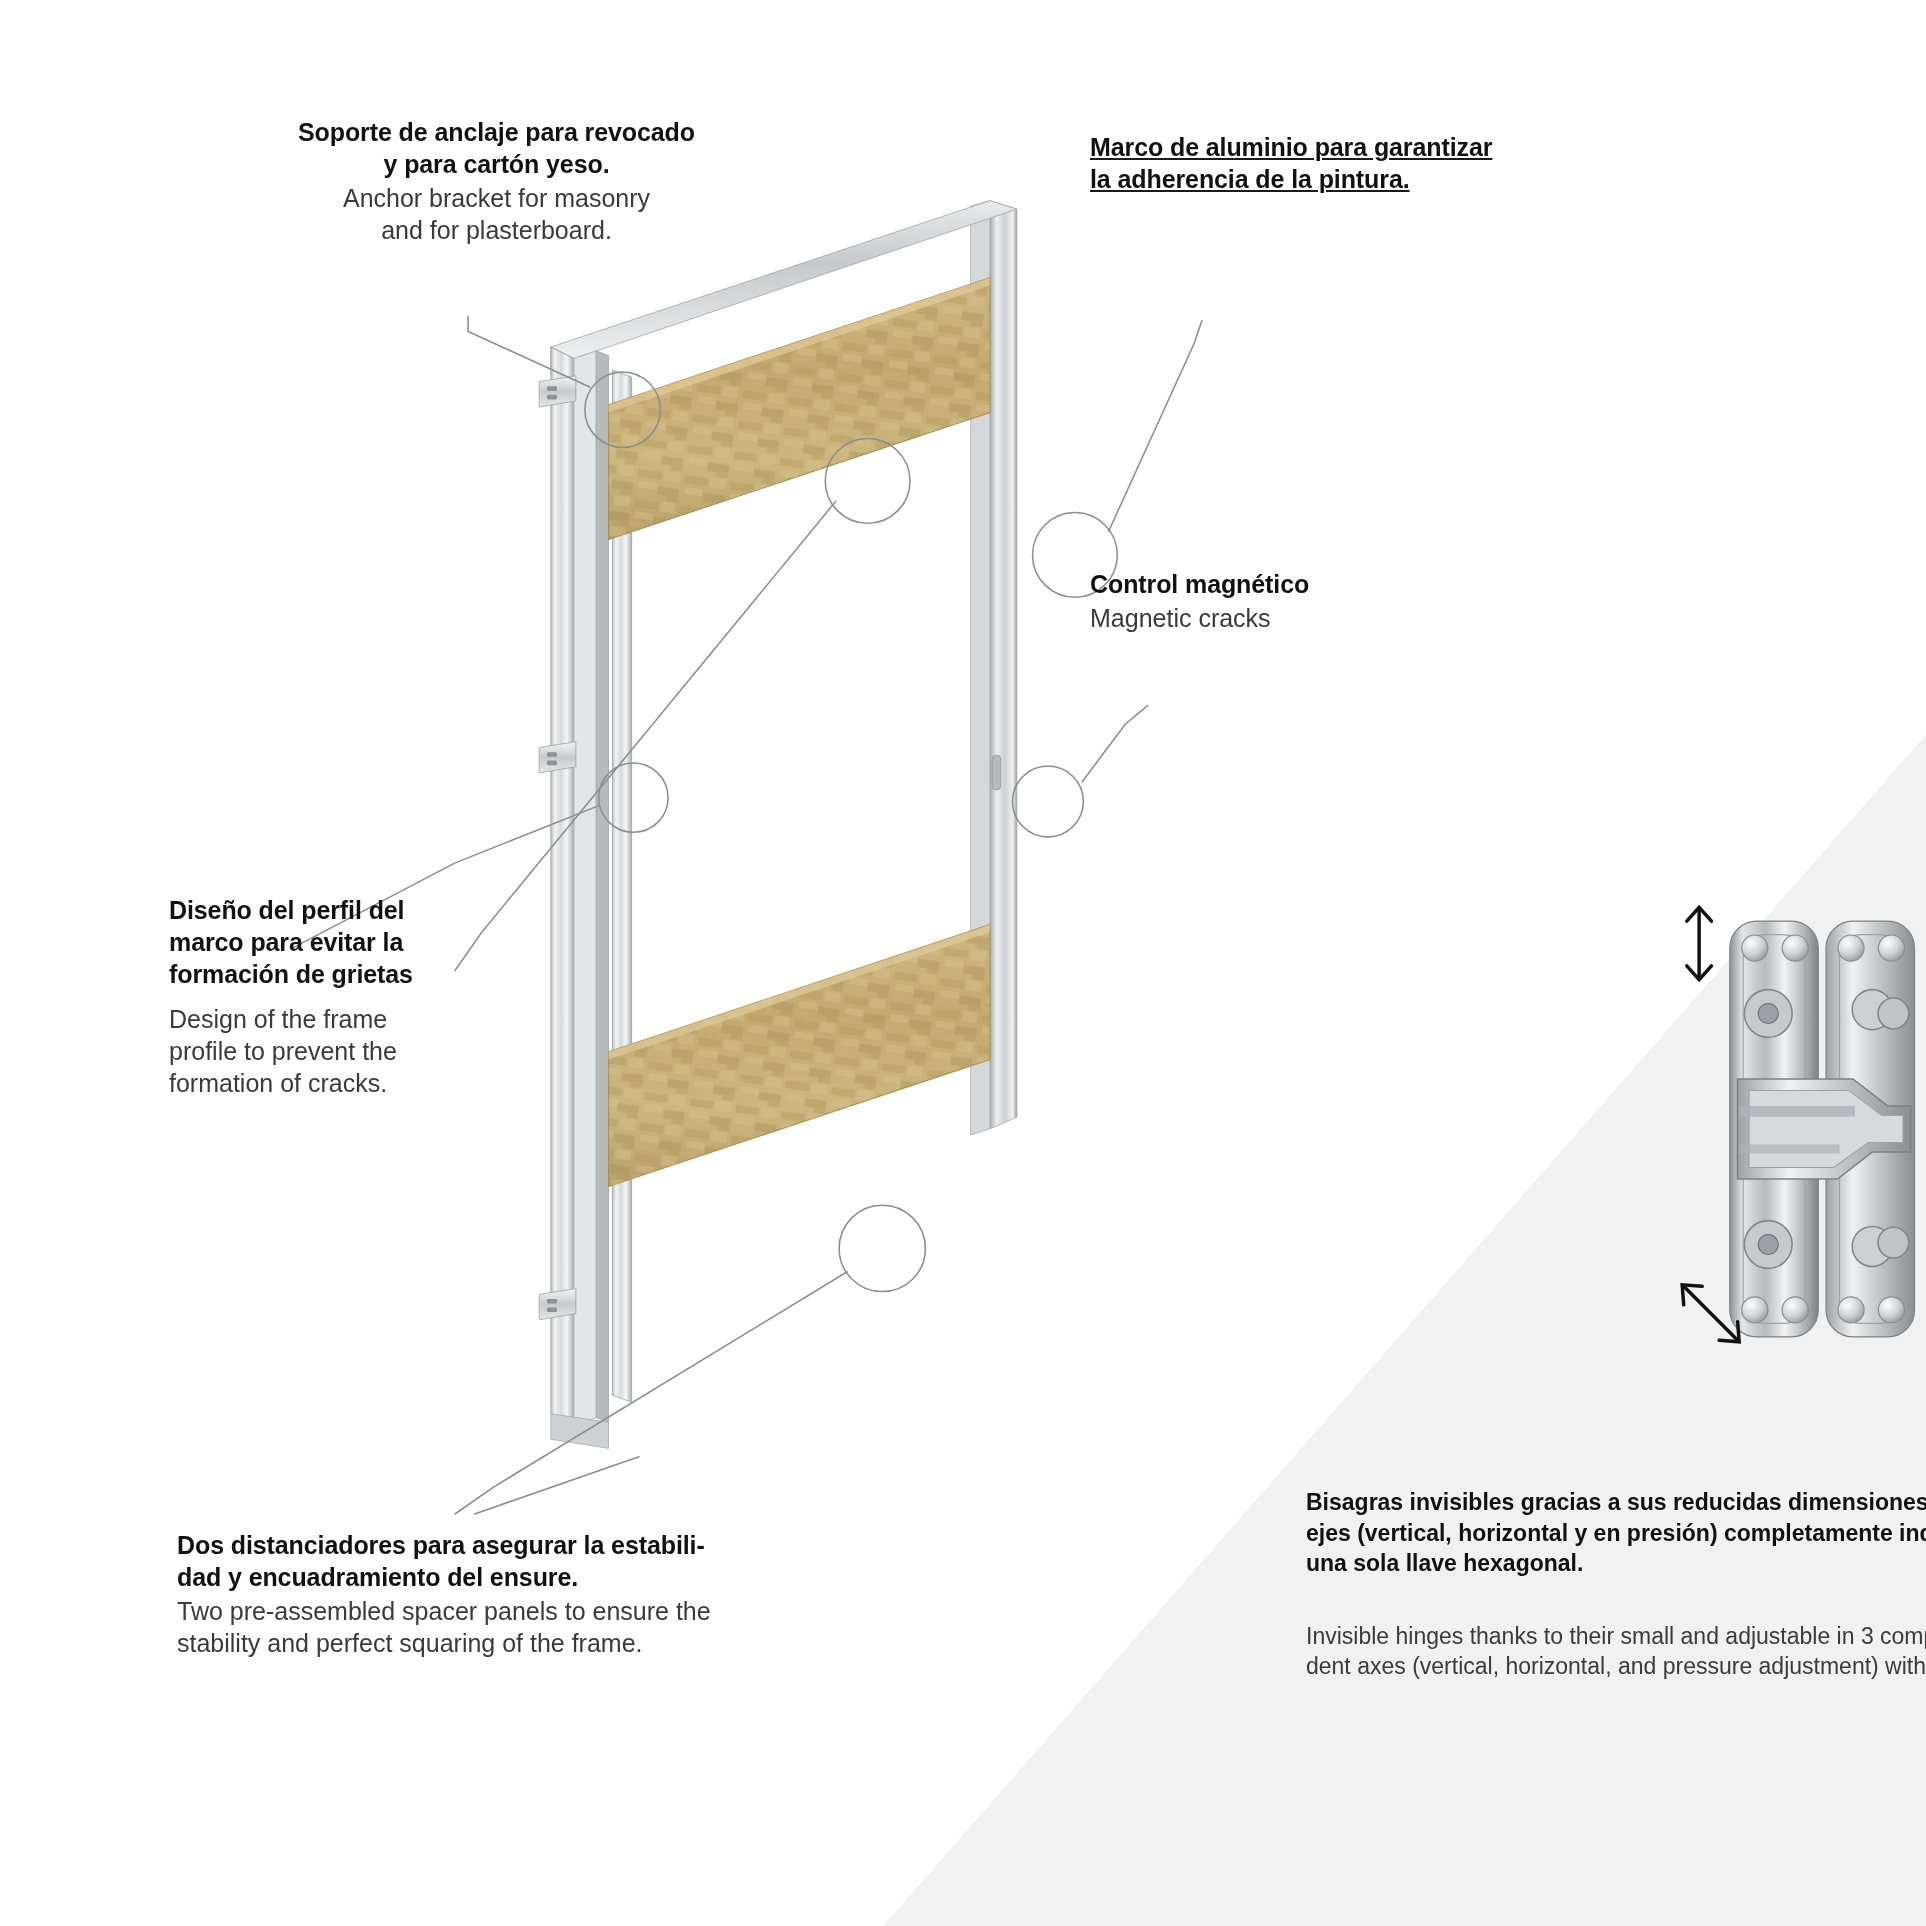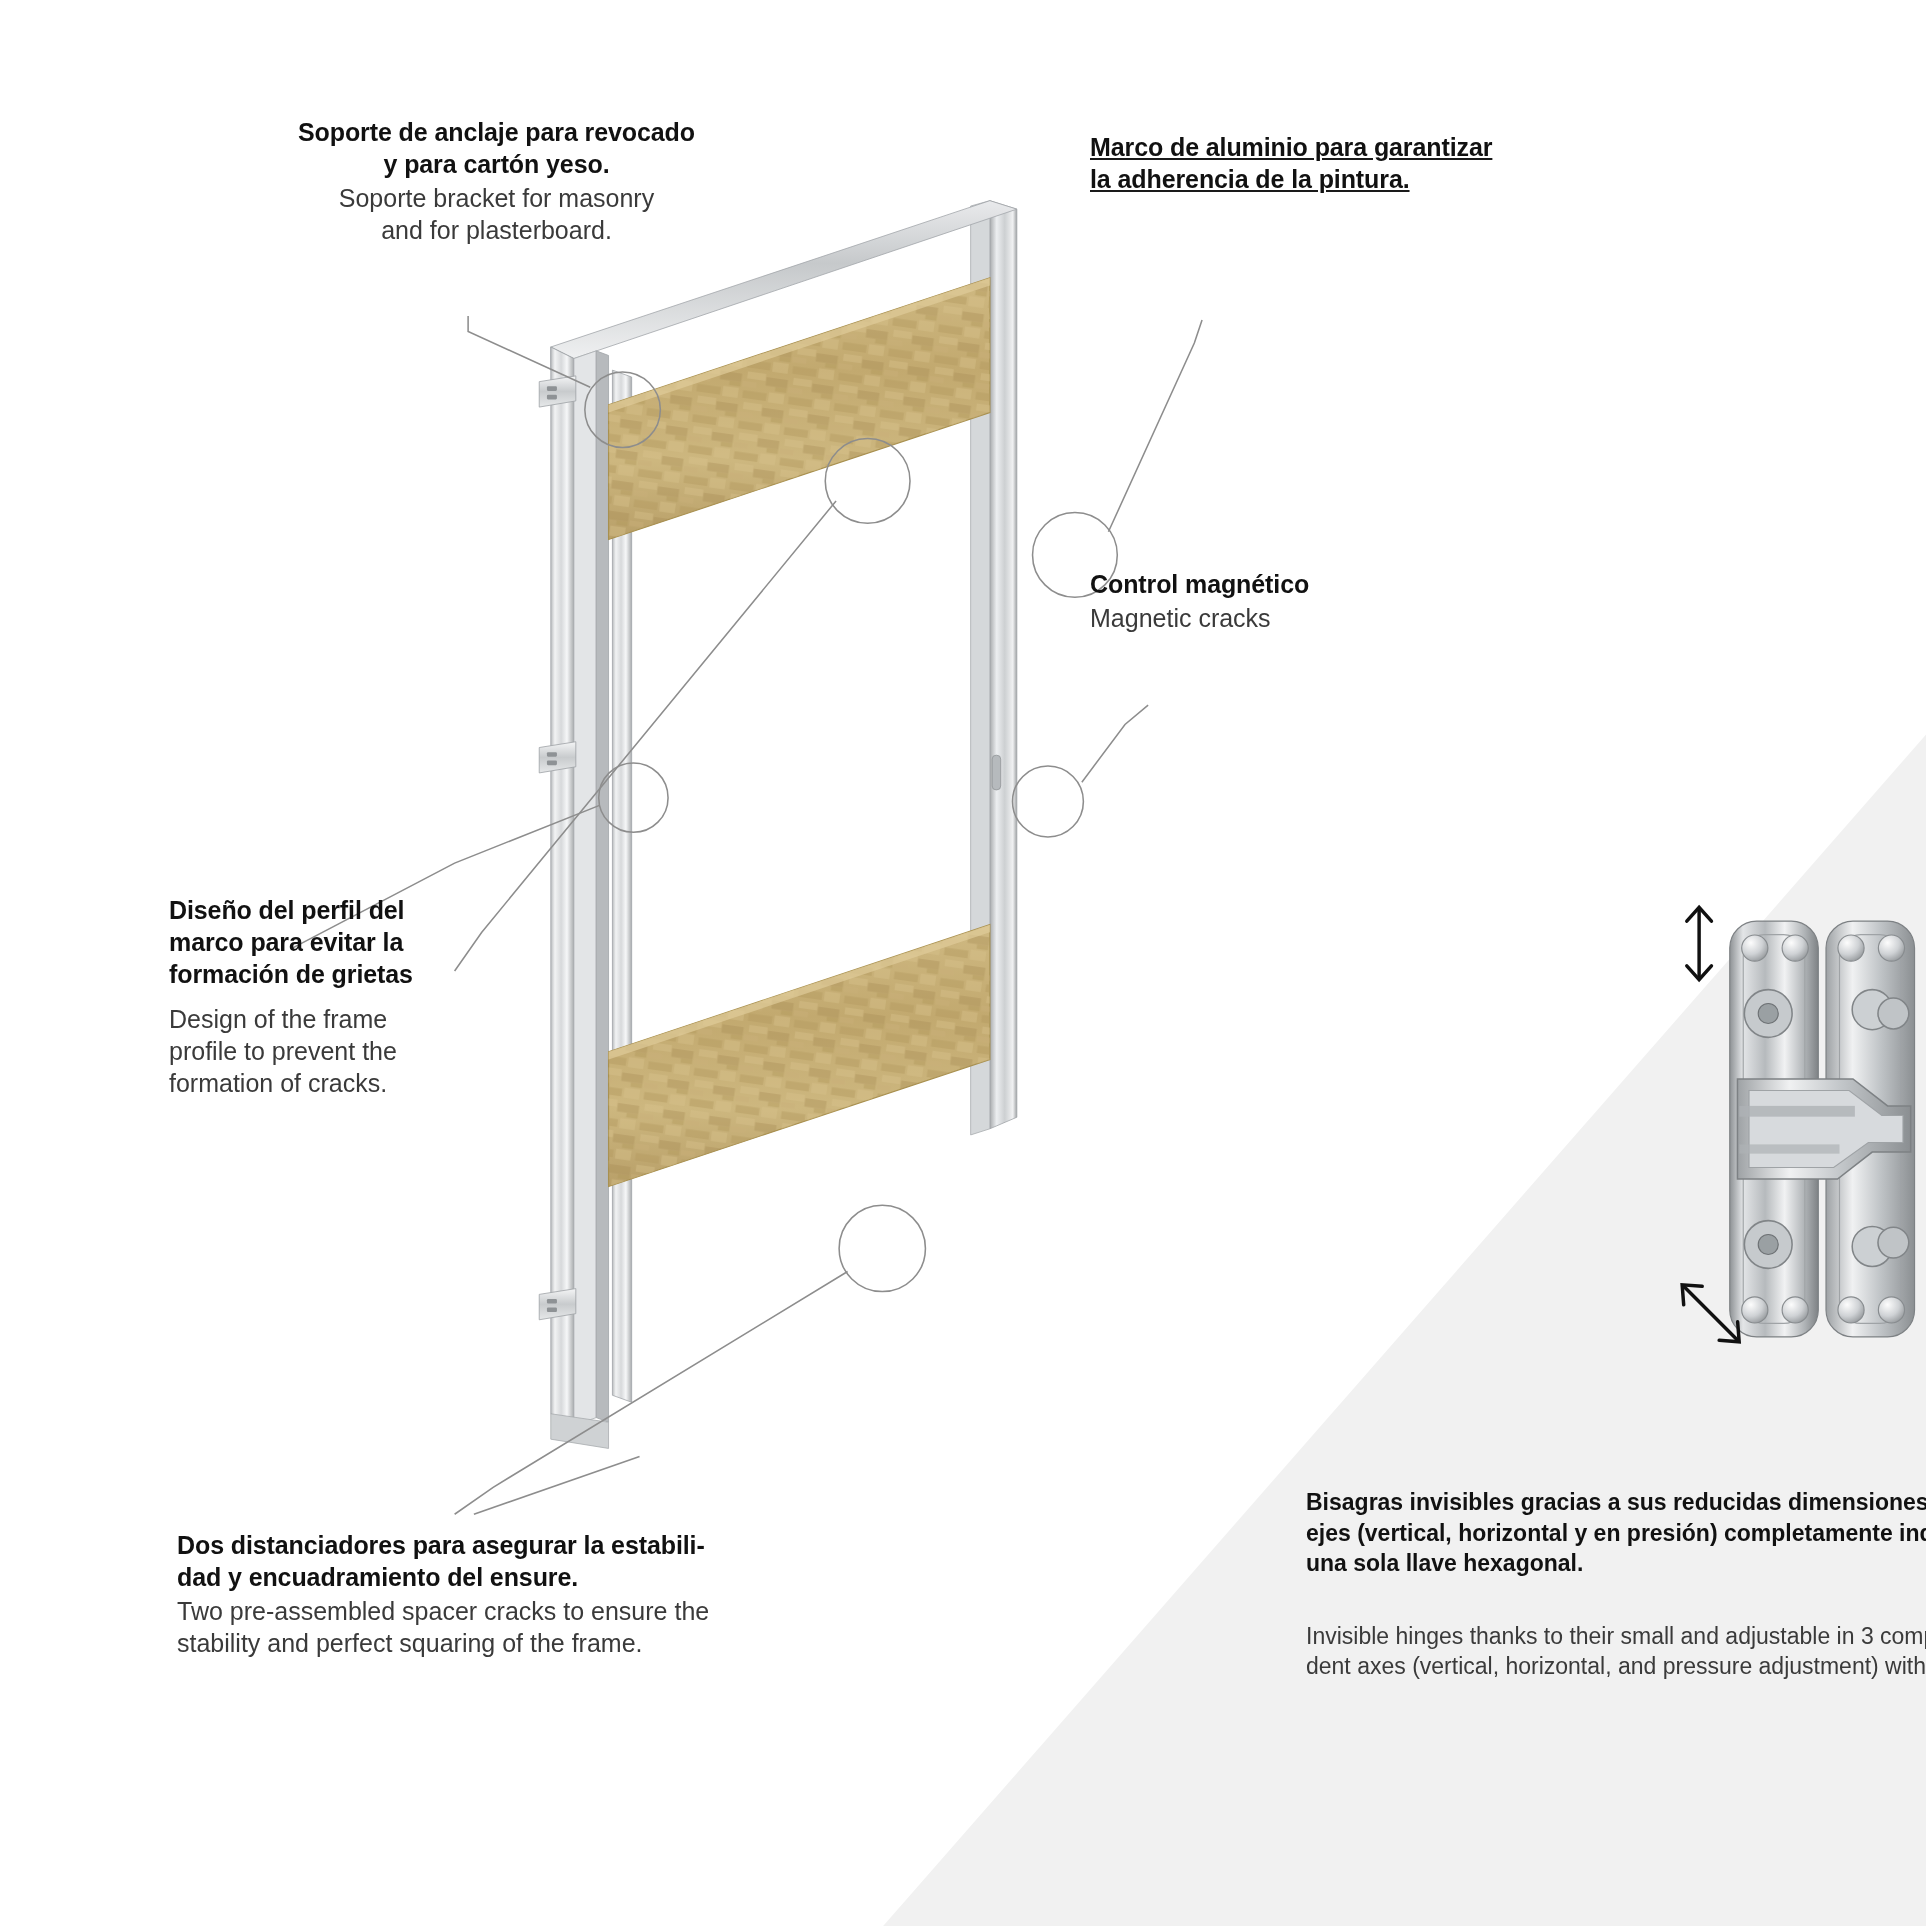--- a/index.html
+++ b/index.html
@@ -292,21 +292,21 @@
     <path d="M2170,1300 L1250,2420 L1180,2520"></path>
 
     <path d="M2200,3300 L1280,3860 L1180,3930"></path>
     <path d="M1660,3780 L1230,3930"></path>
   </g>
 </svg>
 
 <div class="callout" id="c-anchor" style="left:169px; top:116px; width:655px;text-align:center;">
   <div class="title">Soporte de anclaje para revocado
 y para cartón yeso.</div>
-  <div class="sub">Soporte bracket for masonry
+  <div class="sub">Anchor bracket for masonry
 and for plasterboard.</div>
 </div>
 
 <div class="callout" id="c-alu" style="left:1090px; top:131px; width:655px;text-decoration:underline;">
   <div class="title">Marco de aluminio para garantizar
 la adherencia de la pintura.</div>
 </div>
 
 <div class="callout" id="c-magnetic" style="left:1090px; top:568px; width:578px;">
   <div class="title">Control magnético</div>
@@ -318,21 +318,21 @@
 marco para evitar la
 formación de grietas</div>
   <div class="sub" style="margin-top:13px;">Design of the frame
 profile to prevent the
 formation of cracks.</div>
 </div>
 
 <div class="callout" id="c-spacers" style="left:177px; top:1529px; width:886px;">
   <div class="title">Dos distanciadores para asegurar la estabili-
 dad y encuadramiento del ensure.</div>
-  <div class="sub">Two pre-assembled spacer cracks to ensure the
+  <div class="sub">Two pre-assembled spacer panels to ensure the
 stability and perfect squaring of the frame.</div>
 </div>
 
 <div id="hinge-text-block">
   <div class="hb-title">Bisagras invisibles gracias a sus reducidas dimensiones y ajustables en 3
 ejes (vertical, horizontal y en presión) completamente independientes con
 una sola llave hexagonal.</div>
   <div class="hb-sub">Invisible hinges thanks to their small and adjustable in 3 completely indepen-
 dent axes (vertical, horizontal, and pressure adjustment) with a single hex key.</div>
 </div>

